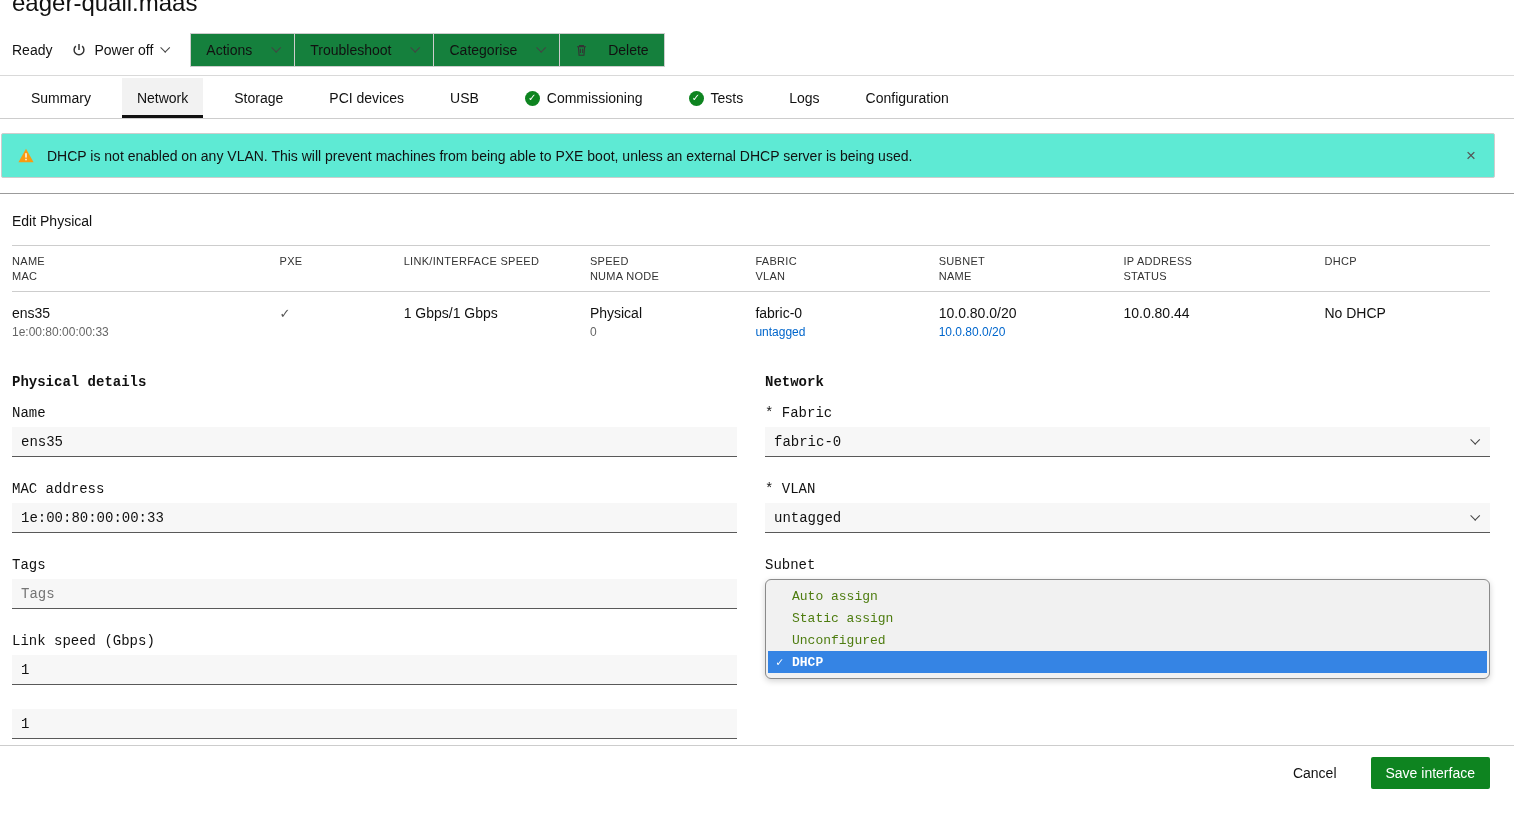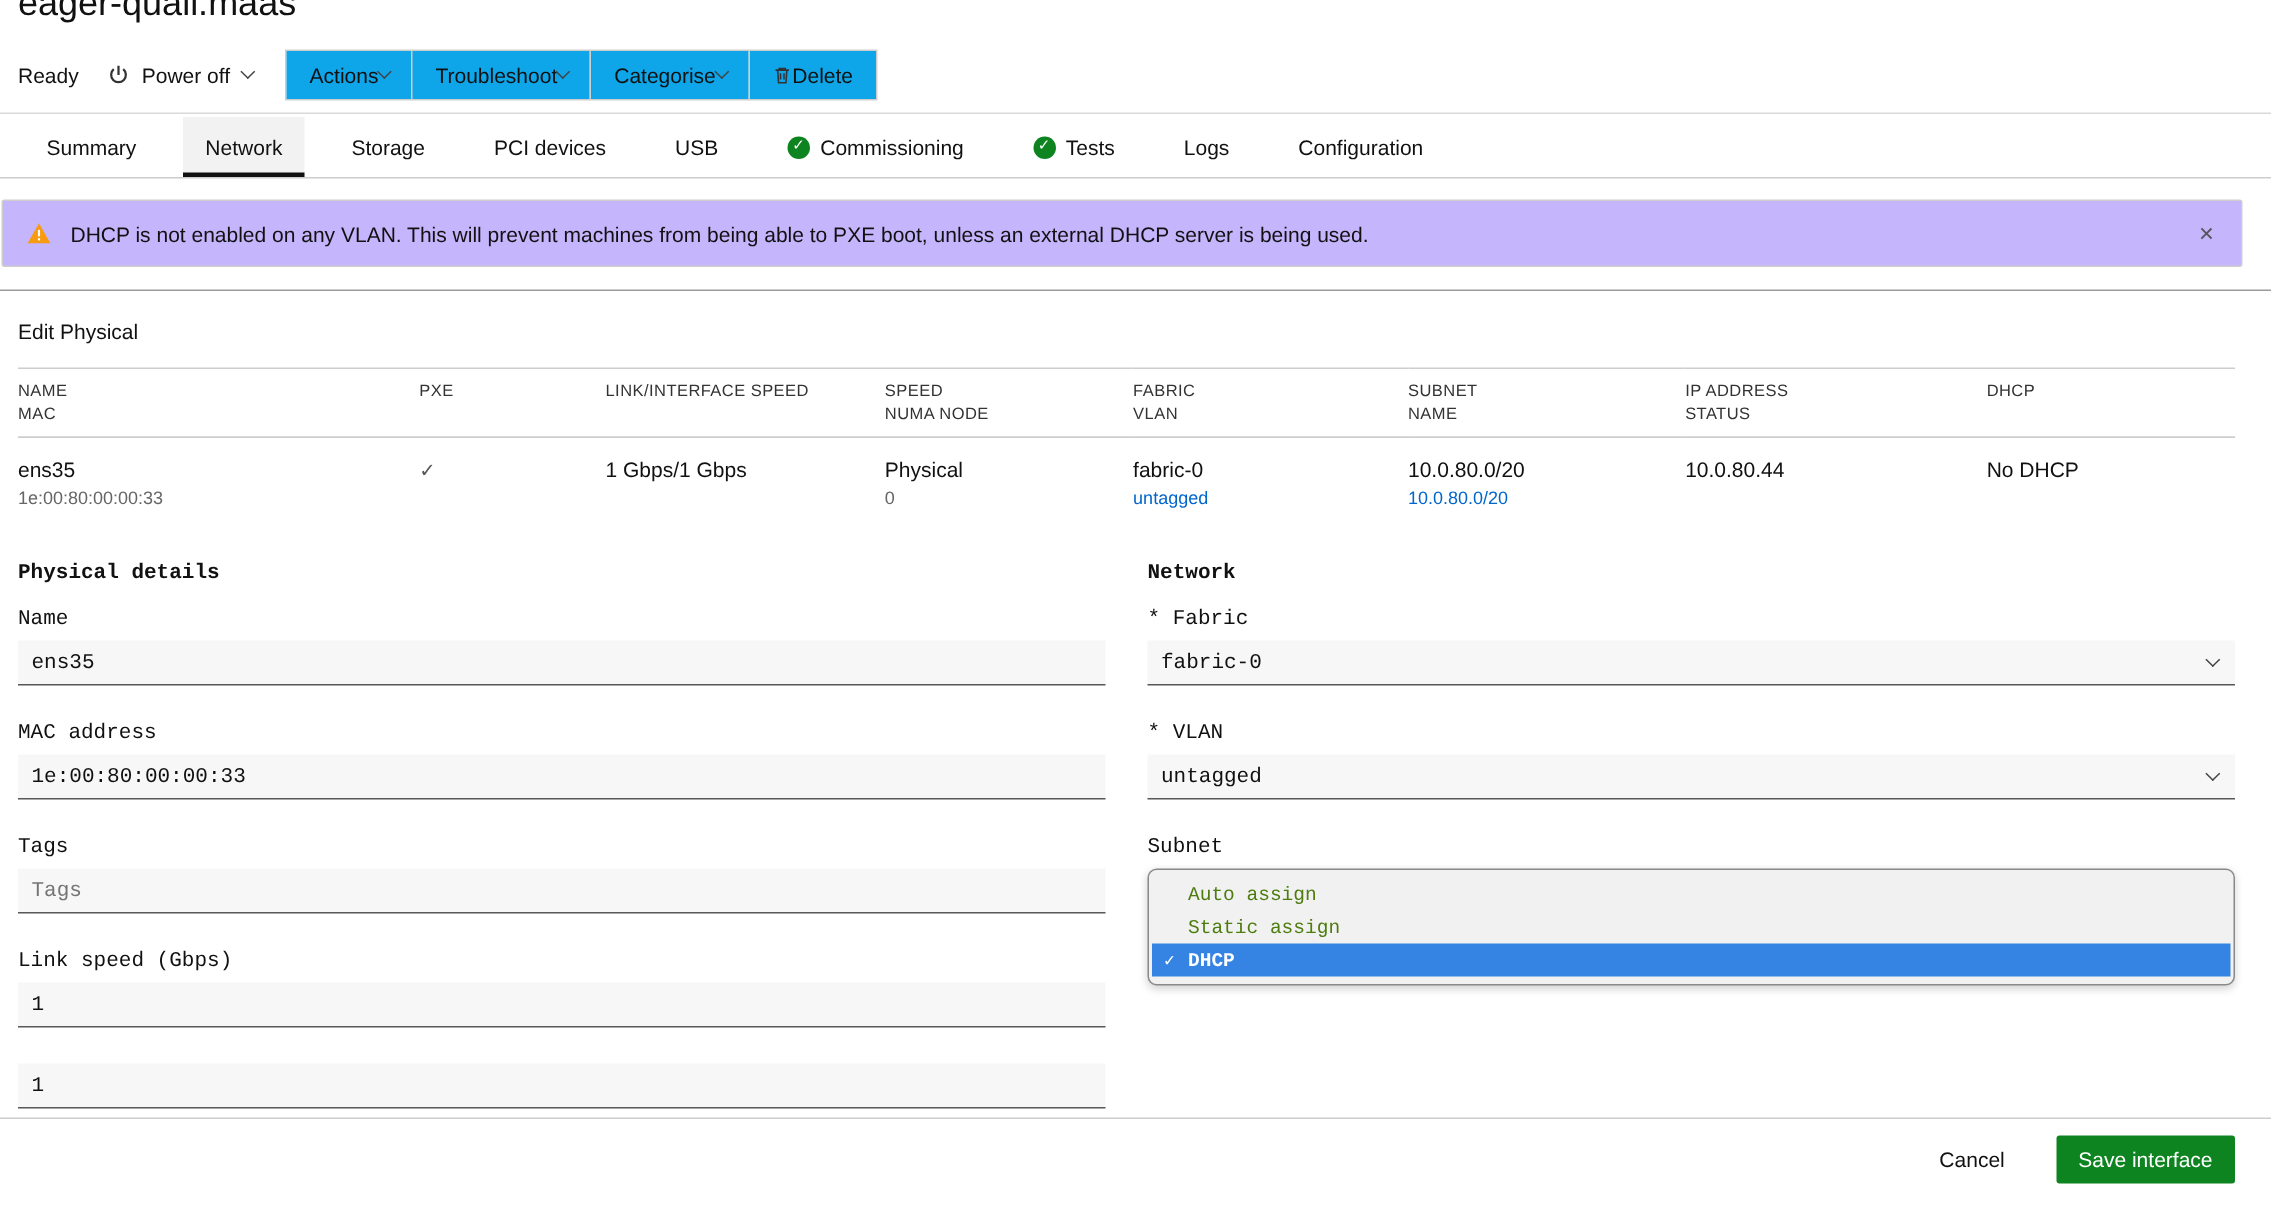--- a/index.html
+++ b/index.html
@@ -12,38 +12,38 @@
   }
   .page-header { padding:0 12px; }
   .machine-title { font-size:24px; font-weight:400; margin-top:-10px; line-height:1.1; }
 
   
   .action-row { display:flex; align-items:center; margin-top:9px; height:36px; }
   .status-text { font-size:14px; margin-right:14px; }
   .power-btn { display:flex; align-items:center; gap:8px; background:none; border:none;
                font:inherit; color:#111; padding:6px 6px; cursor:pointer; }
   .btn-group { display:flex; border:1px solid #cdcdcd; margin-left:16px; background:#fff; }
-  .seg { display:flex; align-items:center; gap:0; padding:8px 15px; font:inherit; color:#111;
-         background:#0ea5e9; border:none; border-left:1px solid #cdcdcd; cursor:pointer; }
+  .seg { display:flex; align-items:center; gap:20px; padding:8px 15px; font:inherit; color:#111;
+         background:#15803d; border:none; border-left:1px solid #cdcdcd; cursor:pointer; }
   .seg:first-child { border-left:none; }
   .chev { width:7px; height:7px; border-right:1.5px solid #444; border-bottom:1.5px solid #444;
           transform:rotate(45deg) translateY(-1px); display:inline-block; margin-top:-3px; }
   .rule { border:none; border-top:1px solid #d9d9d9; margin:7px 0 0; }
 
   
   .tabs { display:flex; border-bottom:1px solid #cdcdcd; margin-top:2px; padding-left:0; }
   .tab { padding:12px 15px; font-size:14px; display:flex; align-items:center; cursor:pointer; color:#111;margin-left:16px; }
   .tab.active { background:#f2f2f2; box-shadow:inset 0 -3px 0 #111; }
   .check-badge { display:inline-flex; width:15px; height:15px; border-radius:50%;
                  background:#0e8420; color:#fff; font-size:10px; line-height:1;
                  align-items:center; justify-content:center; margin-right:7px; }
 
   
   .notification { display:flex; align-items:center; margin:14px 19px 0 1px;
-                  border:1px solid #cdcdcd; border-radius:2px; padding:13px 16px; background:#c4b5fd; }
+                  border:1px solid #cdcdcd; border-radius:2px; padding:13px 16px; background:#5eead4; }
   .notification .msg { margin-left:13px; font-size:14px; }
   .close-btn { margin-left:auto; background:none; border:none; font-size:17px; color:#555;
                cursor:pointer; line-height:1; padding:0 2px; }
 
   
   .main-card { margin-top:15px; border-top:1px solid #9b9b9b; }
   .card-body { padding:0 24px 0 12px; }
   .edit-title { font-size:14px; font-weight:400; margin:19px 0 16px; }
 
   
@@ -304,20 +304,23 @@
 
         <div class="field">
           <span class="field-label">Subnet</span>
           <div class="listbox">
             <div class="option">
               <span>Auto assign</span>
             </div>
             <div class="option">
               <span>Static assign</span>
             </div>
+            <div class="option">
+              <span>Unconfigured</span>
+            </div>
             <div class="option selected">
               <span class="tick">✓</span>
               <span>DHCP</span>
             </div>
           </div>
         </div>
       </div>
     </div>
   </div>
 

